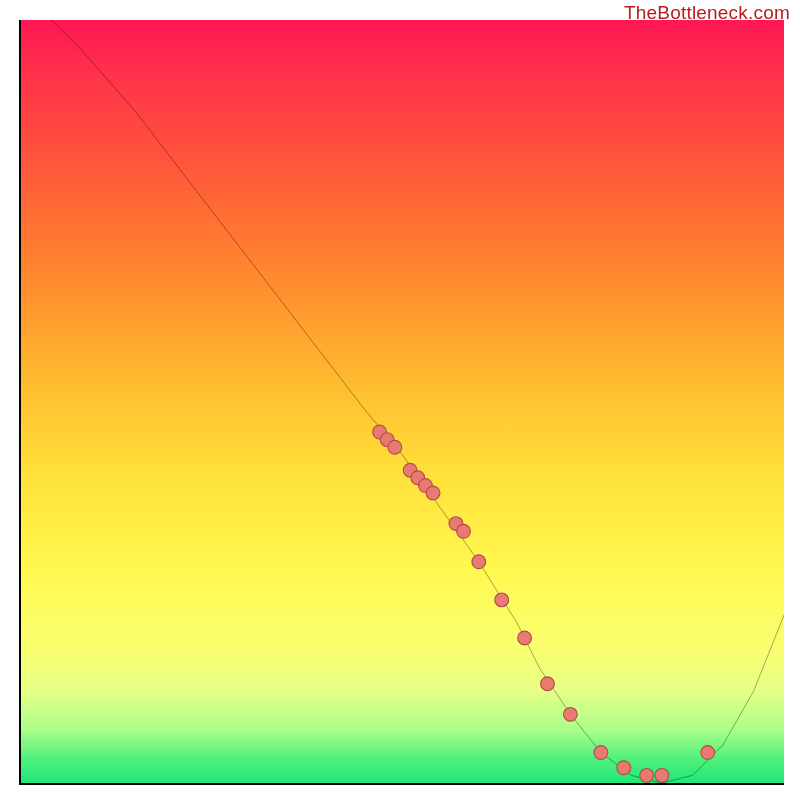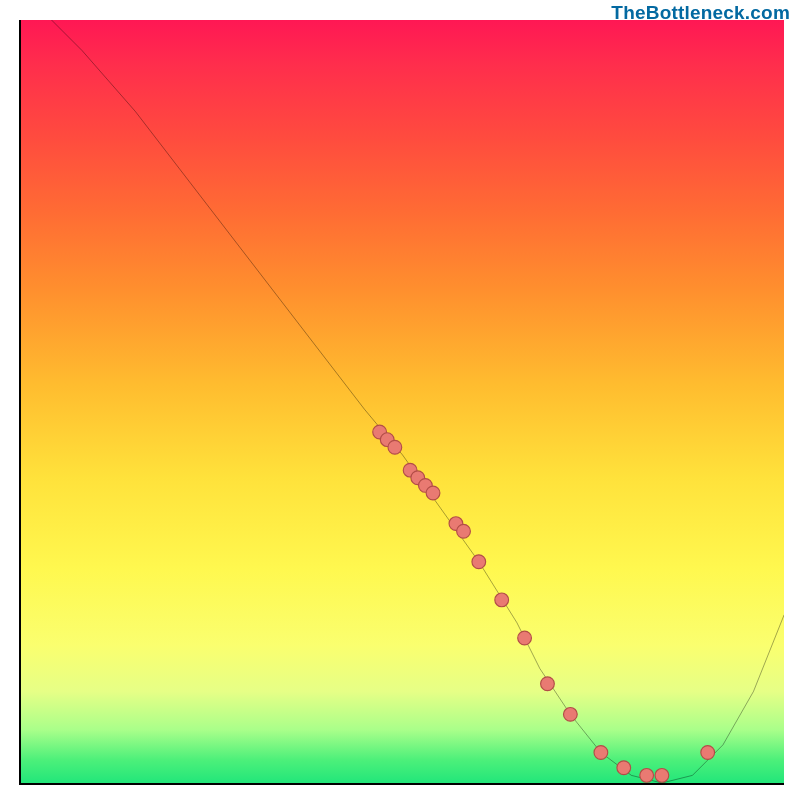--- a/index.html
+++ b/index.html
@@ -47,23 +47,23 @@
     left: 0;
     top: 0;
     width: 763px;
     height: 763px;
     pointer-events: none;
   }
   .watermark {
     position: absolute;
     top: 2px;
     right: 10px;
-    color: #0369a1;
+    color: #b91c1c;
     font-size: 19px;
-    font-weight: 700;
+    font-weight: 400;
     letter-spacing: 0.2px;
   }
 </style>
 </head>
 <body>
 
 <div class="chart-wrap">
   <div class="watermark">TheBottleneck.com</div>
 
   <div class="plot-area">

